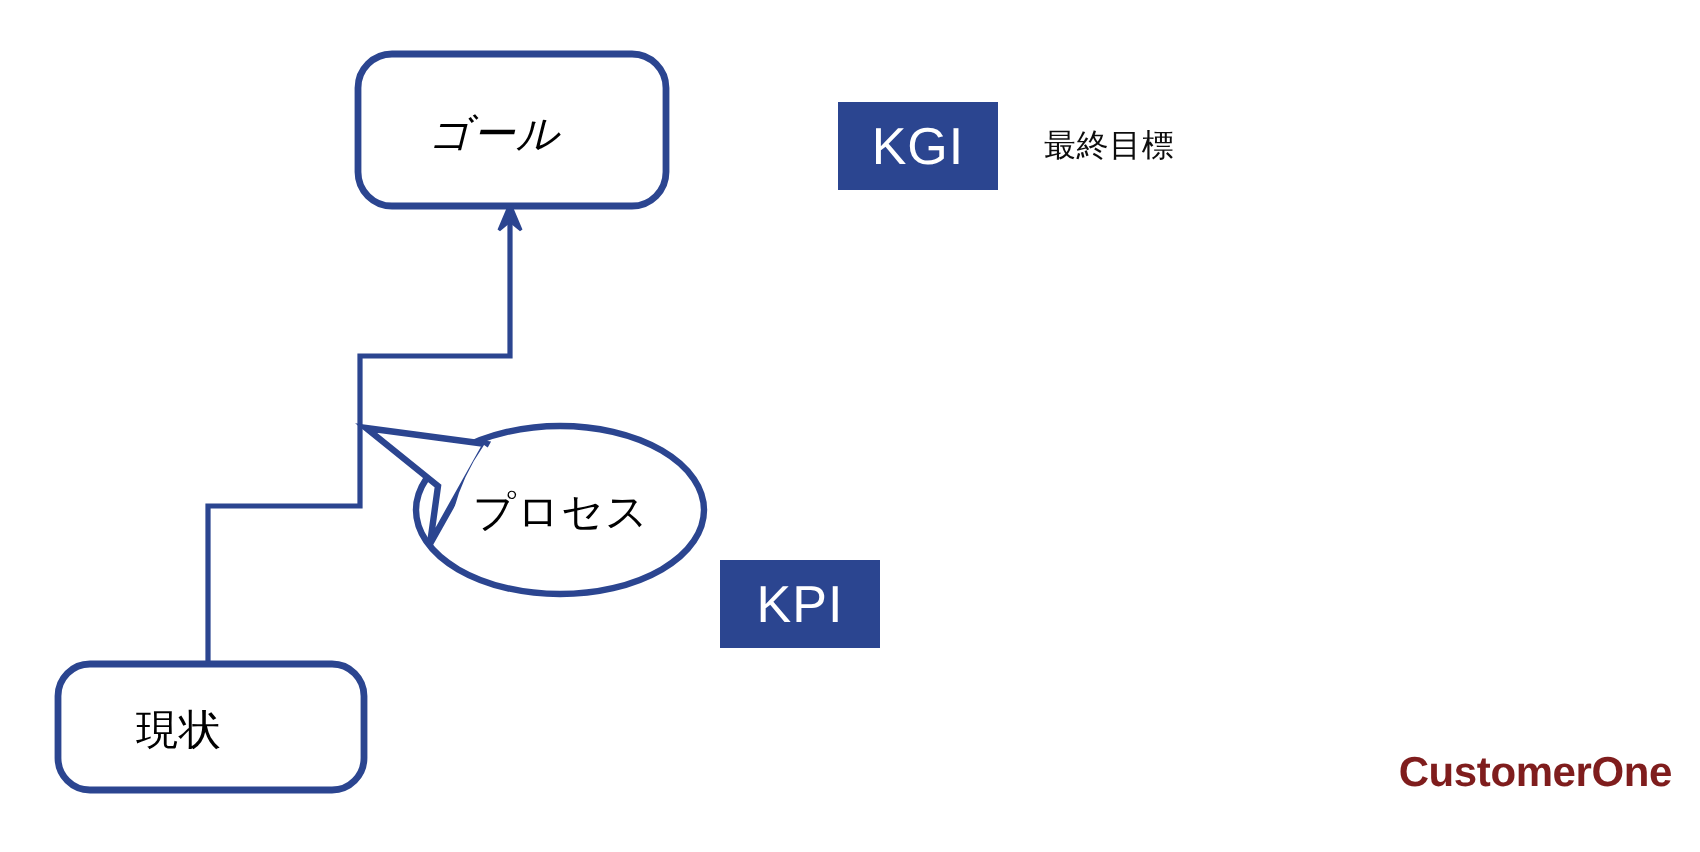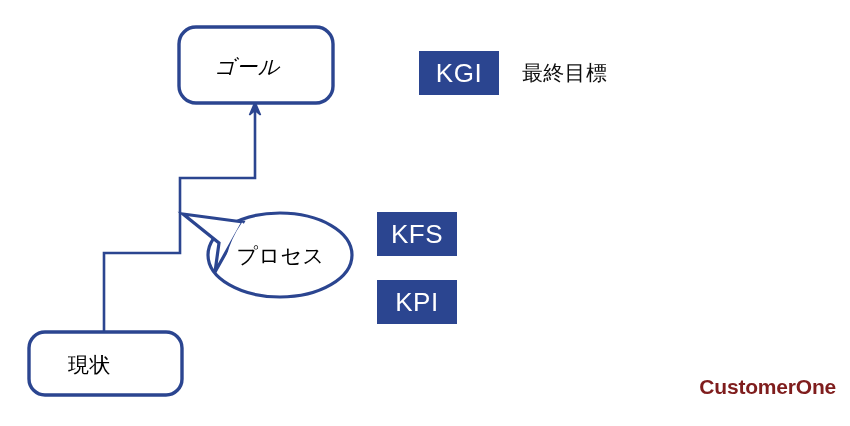--- a/index.html
+++ b/index.html
@@ -56,21 +56,21 @@
     justify-content: center;
     color: #ffffff;
     font-family: "Liberation Sans", "DejaVu Sans", sans-serif;
     font-size: 26px;
     font-weight: 400;
     letter-spacing: 0.5px;
   }
   .legend-desc {
     margin-left: 23px;
     font-family: Liberation Sans, sans-serif;
-    font-size: 21px;
+    font-size: 16px;
     color: #0d0d0d;
     white-space: nowrap;
     letter-spacing: 0.3px;
   }
   #logo {
     position: absolute;
     right: 14px;
     bottom: 27px;
     font-family: "Liberation Sans", "DejaVu Sans", sans-serif;
     font-size: 21px;
@@ -108,22 +108,21 @@
   <div class="node-label" style="left:29px; top:351px; width:121px;">現状</div>
 
   <div class="bubble-label" style="left:208px; top:242px; width:145px;">プロセス</div>
 
   <div class="legend-row" style="left:377px; top:51px;margin-left:42px;">
     <div class="badge" style="background:#2B4590;">KGI</div>
     <div class="legend-desc">最終目標</div>
   </div>
 
   <div class="legend-row" style="left:377px; top:212px;">
-    <div class="badge" style="background:#2B4590;">KFS</div>
   </div>
 
-  <div class="legend-row" style="left:377px; top:280px;align-items:flex-end;">
+  <div class="legend-row" style="left:360px; top:280px;align-items:flex-end;">
     <div class="badge" style="background:#2B4590;">KPI</div>
   </div>
 
   <div id="logo">CustomerOne</div>
 
 </div>
 
 </body></html>

